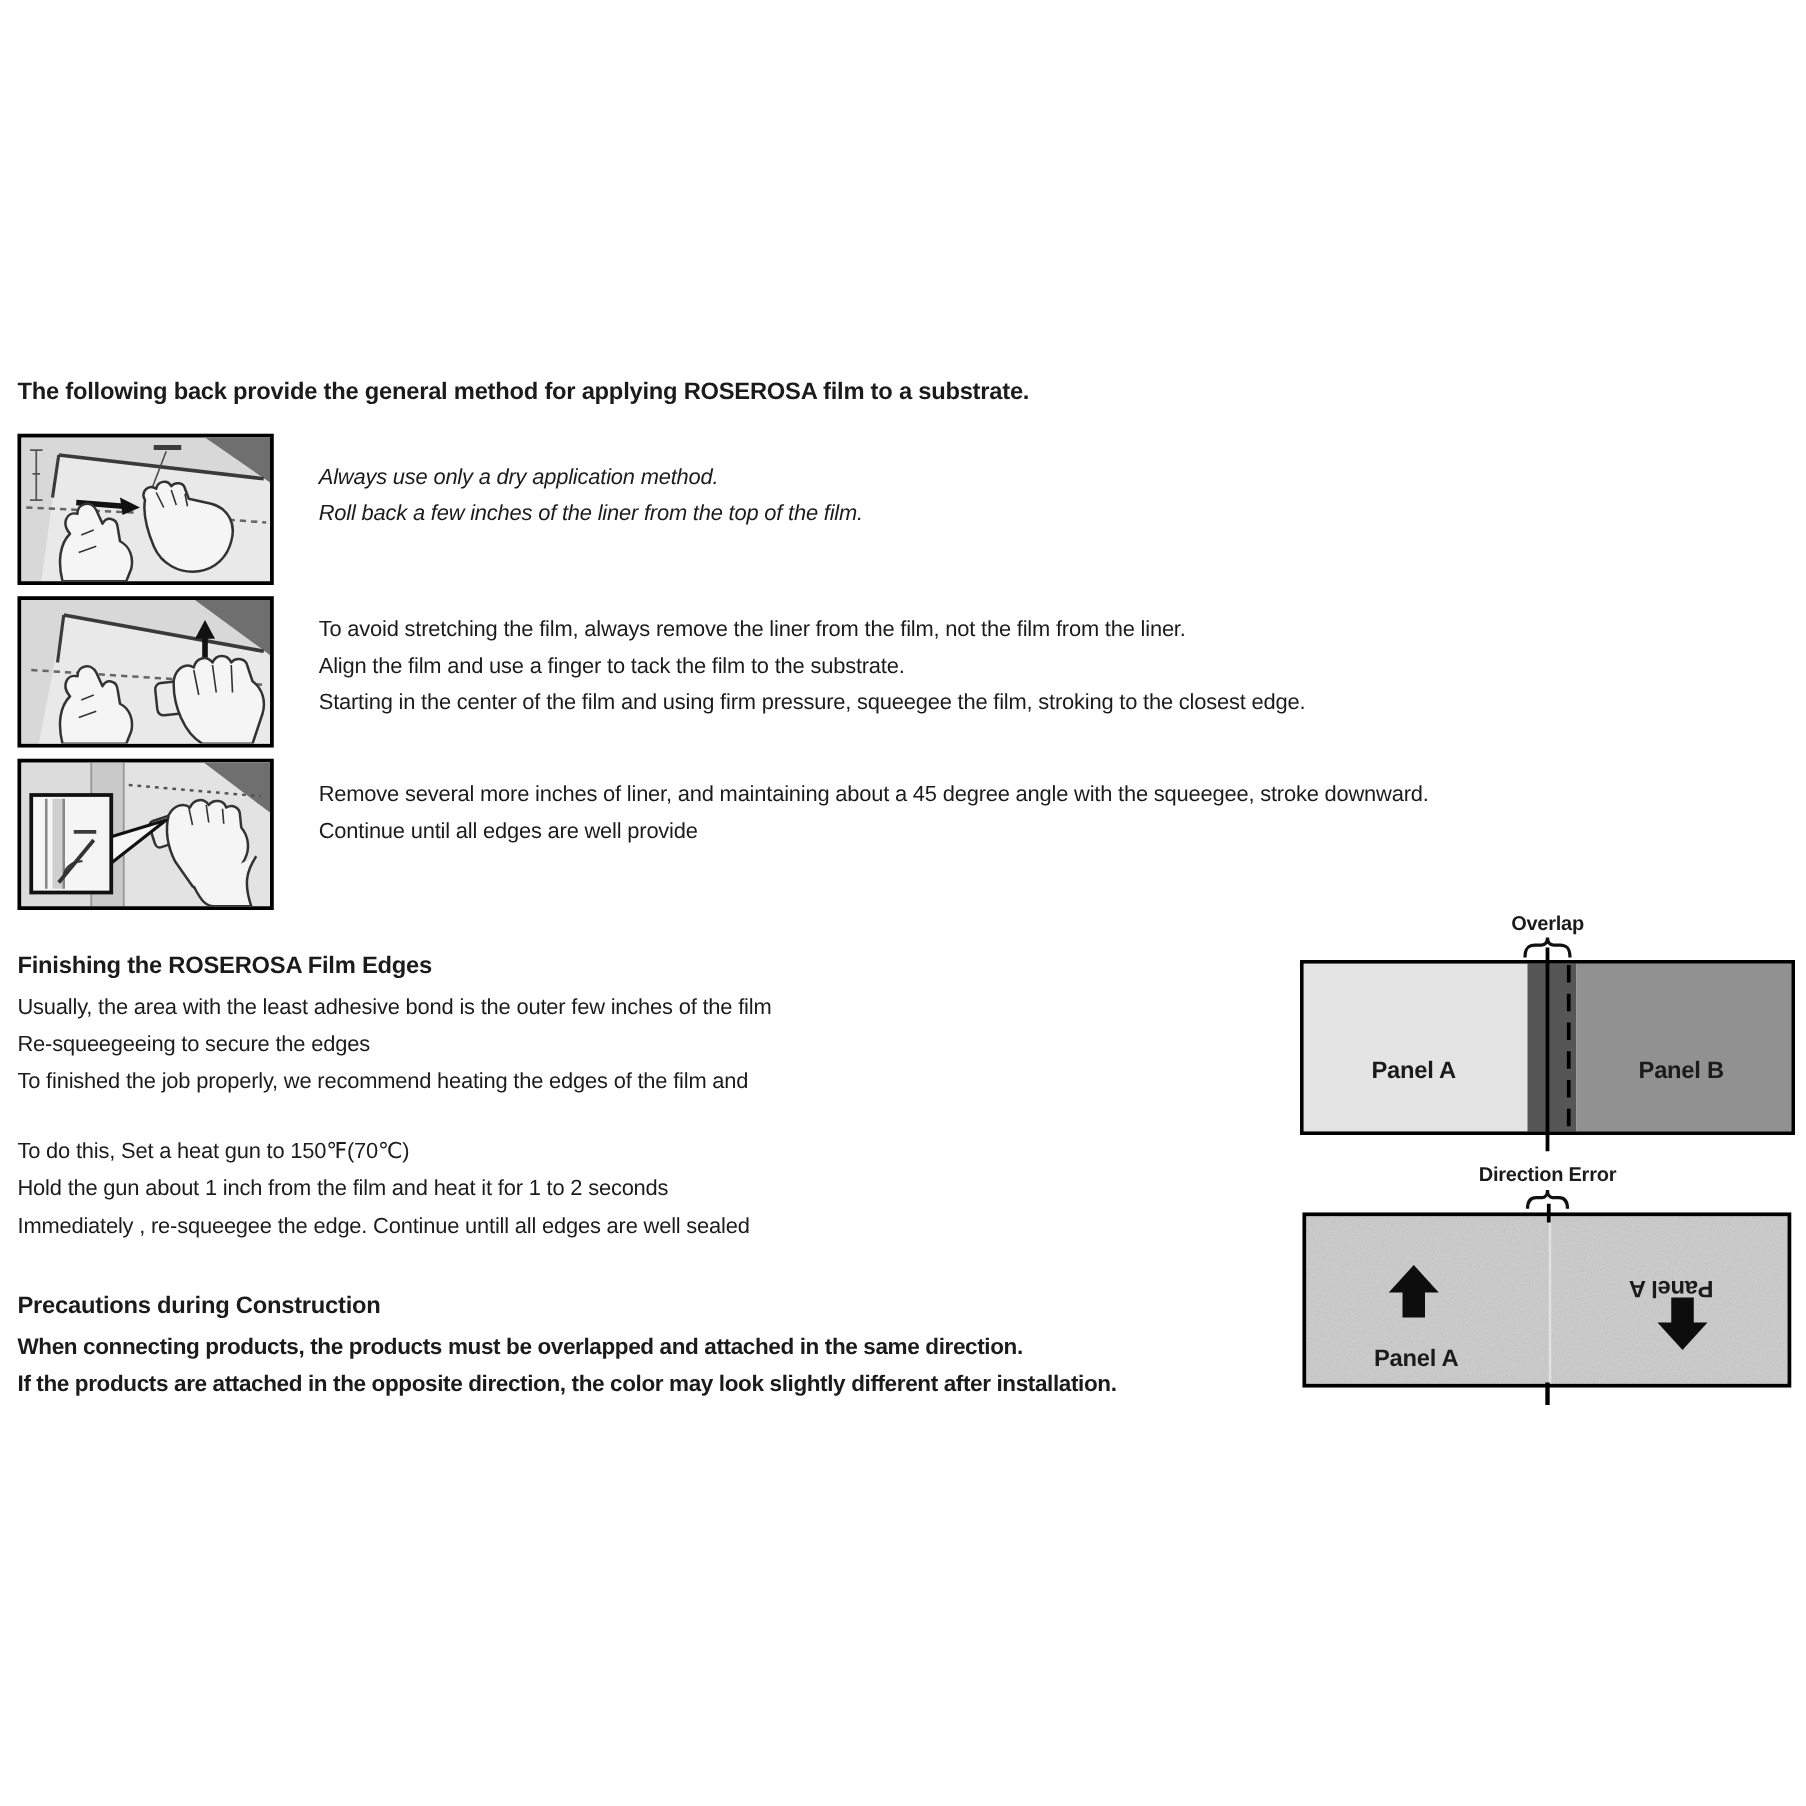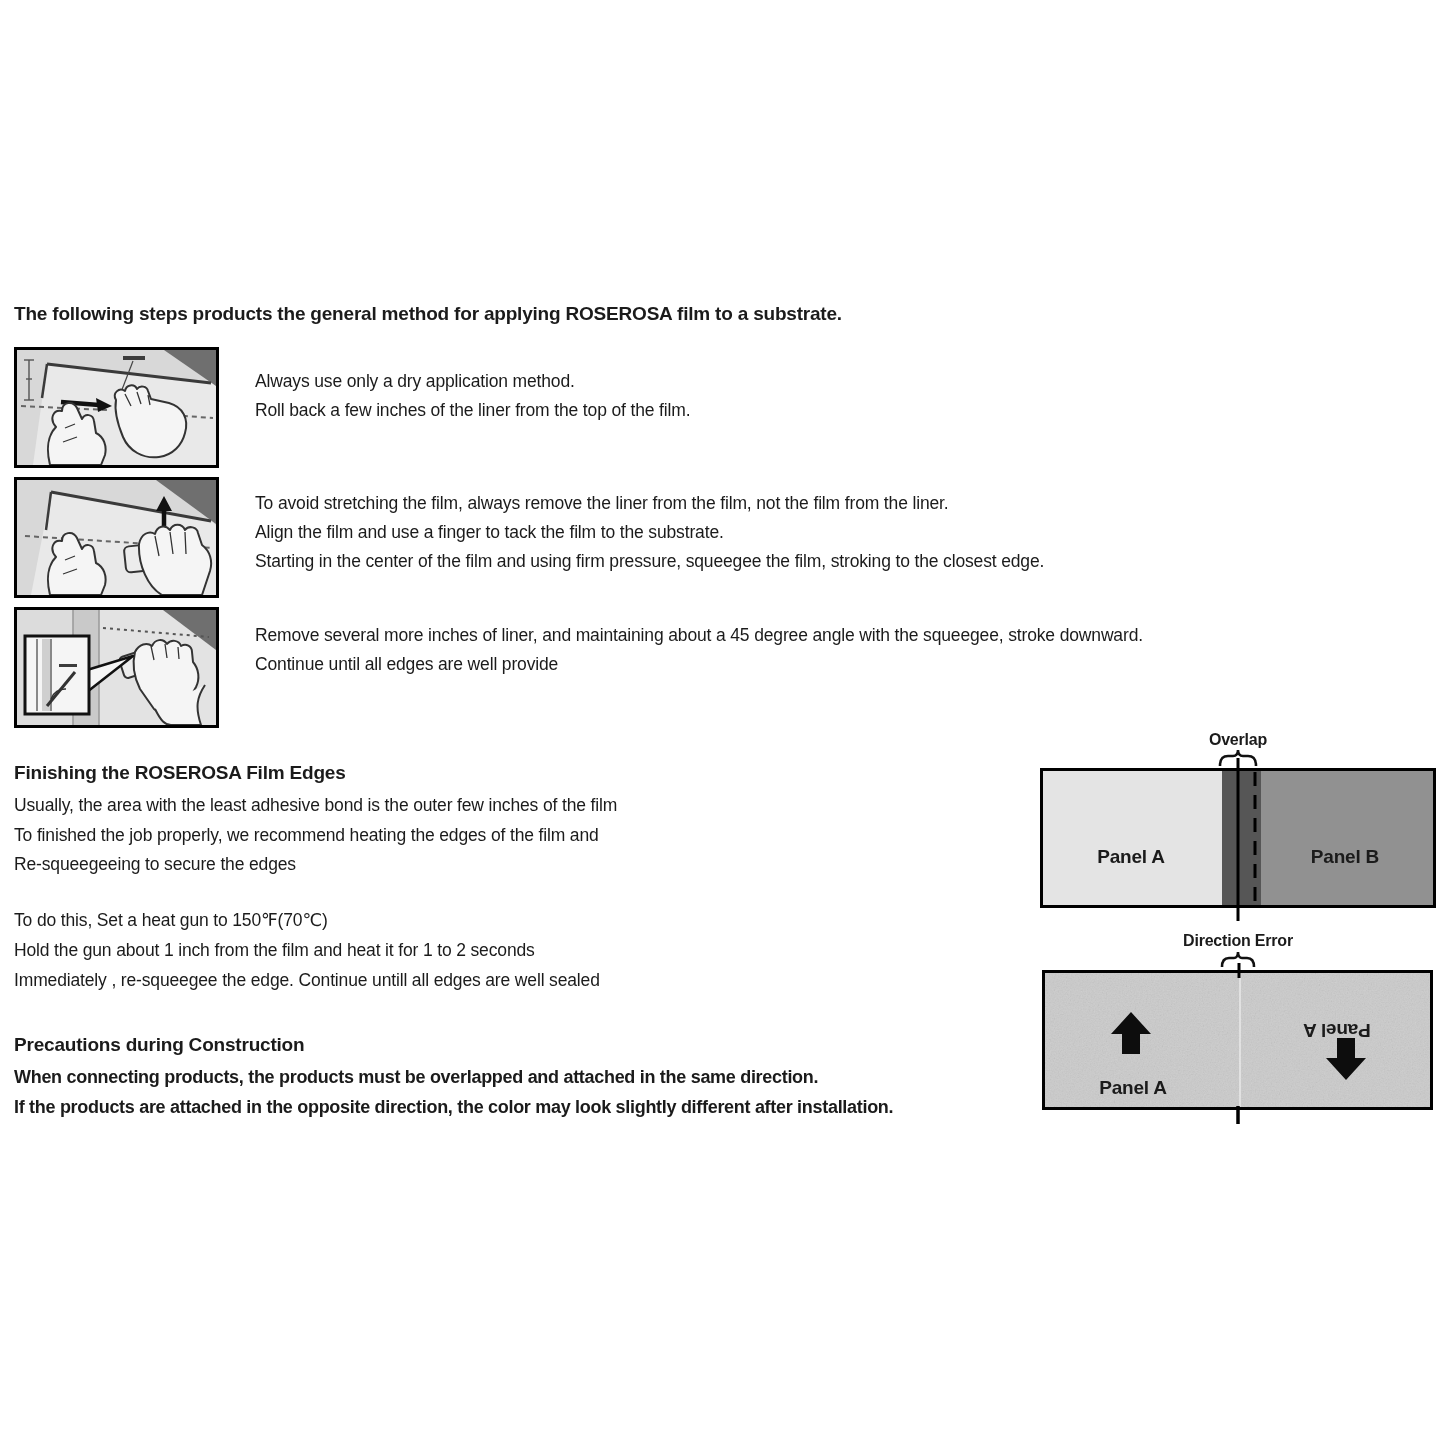--- a/index.html
+++ b/index.html
@@ -33,21 +33,21 @@
     left:1042px;top:970px;width:391px;height:140px;
     border:3px solid #000;box-sizing:border-box;background:#cacaca;overflow:hidden;
   }
   .direction-seam{position:absolute;left:194px;top:0;width:2px;height:100%;background:rgba(255,255,255,0.45);}
   .upside-down{transform:rotate(180deg);}
   .overlay-svg{pointer-events:none;}
 </style>
 </head>
 <body>
 
-<div class="abs title" style="left:14px;top:303px;">The following steps products the general method for applying ROSEROSA film to a substrate.</div>
+<div class="abs title" style="left:14px;top:303px;">The following back provide the general method for applying ROSEROSA film to a substrate.</div>
 
 <div class="abs step-img" style="left:14px;top:347px;">
   <svg viewBox="0 0 199 115">
     <rect width="199" height="115" fill="#d8d8d8"></rect>
     <polygon points="30,14 196,33 199,36 199,115 16,115" fill="#e9e9e9"></polygon>
     <polygon points="147,0 199,0 199,36" fill="#6f6f6f"></polygon>
     <path d="M30,14 L194,33" stroke="#3a3a3a" stroke-width="3" fill="none"></path>
     <path d="M30,14 L25,48" stroke="#3a3a3a" stroke-width="2.5" fill="none"></path>
     <g stroke="#555" stroke-width="1.4">
       <line x1="12" y1="10" x2="12" y2="50"></line>
@@ -65,21 +65,21 @@
     <g>
       <path d="M99,50 c-4,-7 3,-13 9,-9 c1,-6 9,-8 12,-2 c3,-4 10,-3 11,2 l3,8 18,4 c14,4 20,16 16,30 c-3,12 -12,22 -26,24 c-16,2 -30,-6 -36,-20 c-5,-12 -9,-25 -7,-37 z" fill="#f5f5f5" stroke="#333" stroke-width="2" stroke-linejoin="round"></path>
       <path d="M108,44 l6,12 M120,42 l4,12 M131,45 l2,10" stroke="#333" stroke-width="1.3" fill="none"></path>
     </g>
     <g>
       <path d="M33,115 c-4,-16 -2,-30 6,-38 c-7,-8 -3,-18 6,-16 c0,-9 11,-11 15,-3 l5,11 c3,-6 11,-5 12,2 l2,12 c8,4 11,13 9,22 l-4,10 z" fill="#f5f5f5" stroke="#333" stroke-width="2" stroke-linejoin="round"></path>
       <path d="M48,78 l10,-4 M46,92 l14,-5" stroke="#333" stroke-width="1.2" fill="none"></path>
     </g>
   </svg>
 </div>
-<div class="abs" style="left:255px;top:367px;">
+<div class="abs" style="left:255px;top:367px;font-style:italic;">
   <div class="body-line">Always use only a dry application method.</div>
   <div class="body-line">Roll back a few inches of the liner from the top of the film.</div>
 </div>
 
 <div class="abs step-img" style="left:14px;top:477px;">
   <svg viewBox="0 0 199 115">
     <rect width="199" height="115" fill="#d8d8d8"></rect>
     <polygon points="34,12 196,42 199,46 199,115 14,115" fill="#e9e9e9"></polygon>
     <polygon points="139,0 199,0 199,44" fill="#6f6f6f"></polygon>
     <path d="M34,12 L194,41" stroke="#3a3a3a" stroke-width="3" fill="none"></path>
@@ -138,22 +138,22 @@
   </svg>
 </div>
 <div class="abs" style="left:255px;top:621px;">
   <div class="body-line">Remove several more inches of liner, and maintaining about a 45 degree angle with the squeegee, stroke downward.</div>
   <div class="body-line">Continue until all edges are well provide</div>
 </div>
 
 <div class="abs heading" style="left:14px;top:762px;">Finishing the ROSEROSA Film Edges</div>
 <div class="abs lh295" style="left:14px;top:791px;">
   <div class="body-line">Usually, the area with the least adhesive bond is the outer few inches of the film</div>
+  <div class="body-line">Re-squeegeeing to secure the edges</div>
   <div class="body-line">To finished the job properly, we recommend heating the edges of the film and</div>
-  <div class="body-line">Re-squeegeeing to secure the edges</div>
 </div>
 <div class="abs lh30" style="left:14px;top:905px;">
   <div class="body-line">To do this, Set a heat gun to 150℉(70℃)</div>
   <div class="body-line">Hold the gun about 1 inch from the film and heat it for 1 to 2 seconds</div>
   <div class="body-line">Immediately , re-squeegee the edge. Continue untill all edges are well sealed</div>
 </div>
 
 <div class="abs heading" style="left:14px;top:1034px;">Precautions during Construction</div>
 <div class="abs" style="left:14px;top:1062px;">
   <div class="bold-line">When connecting products, the products must be overlapped and attached in the same direction.</div>

